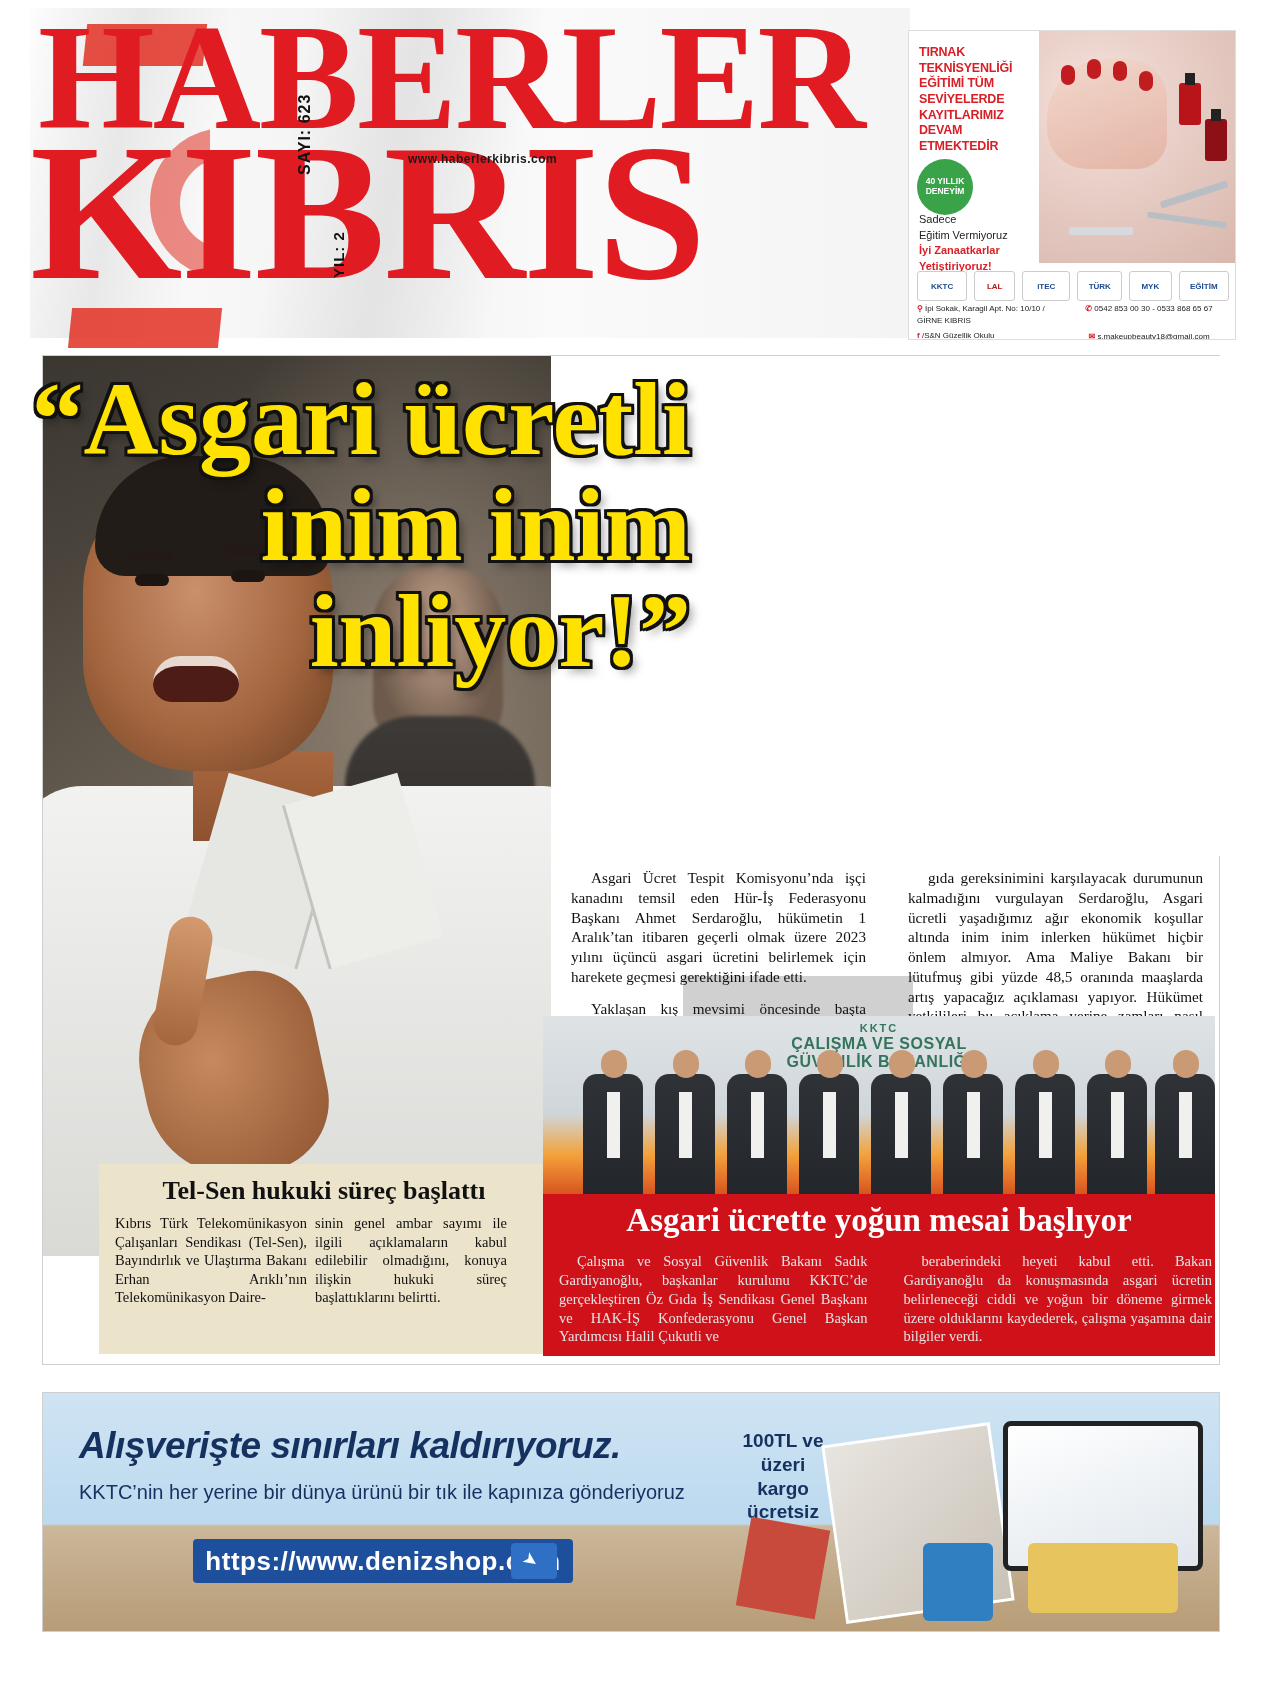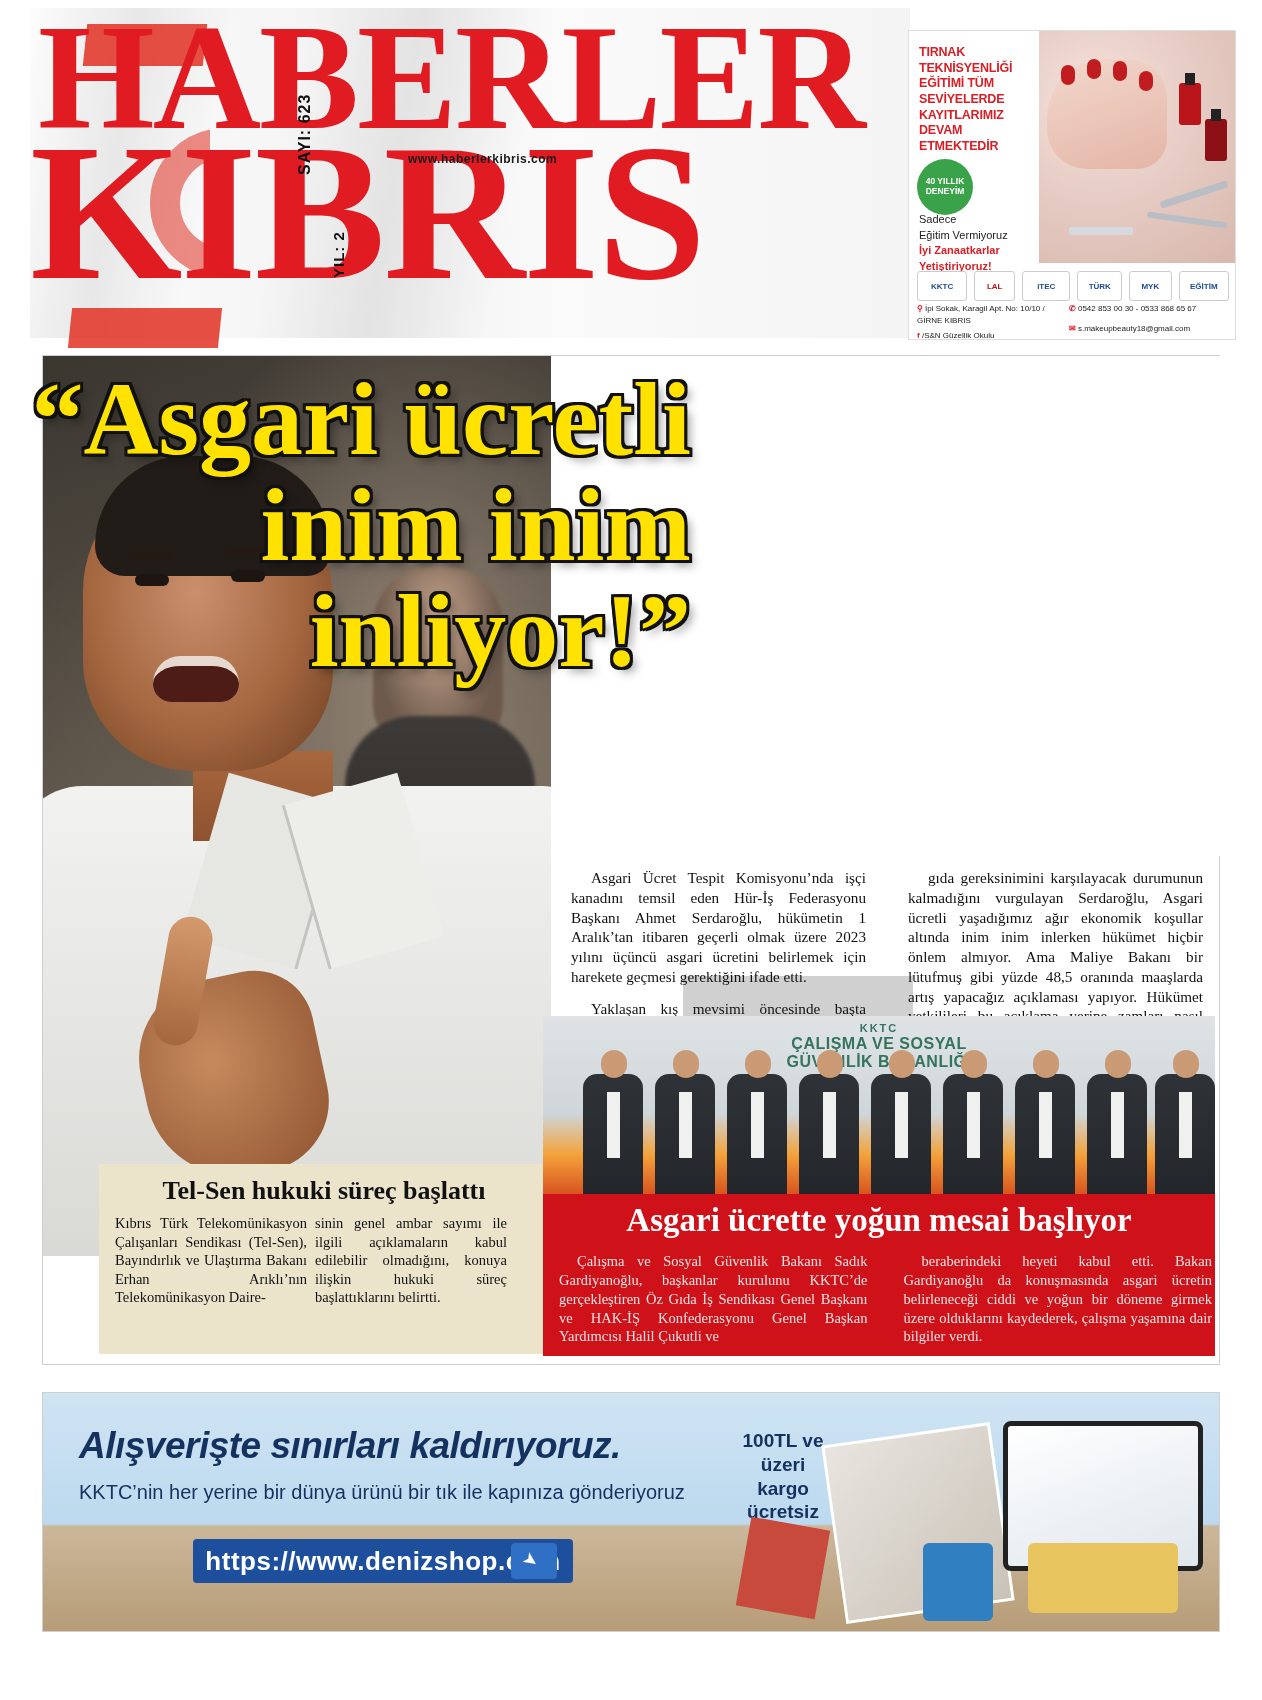--- a/index.html
+++ b/index.html
@@ -106,21 +106,21 @@
   }
   .lg { height:30px; border:1px solid #ccc; border-radius:3px; background:#fff;
         display:flex; align-items:center; justify-content:center;
         font-family:"Liberation Sans", sans-serif; font-size:8px; font-weight:bold; color:#1d4b8f; padding:0 4px; }
   .topad-addr {
     position:absolute; left:8px; top:272px; width:150px;
     font-family:"Liberation Sans", sans-serif; font-size:8px; color:#222; line-height:1.5;
   }
   .topad-contact {
     position:absolute; right:6px; top:272px; width:160px;
-    font-family:"Liberation Sans", sans-serif; font-size:8px; color:#222; line-height:1.5; text-align:left;
+    font-family:"Liberation Sans", sans-serif; font-size:8px; color:#222; line-height:1.5; text-align:center;
   }
   .pin { color:#d81f26; font-weight:bold; }
 
   
   .main {
     position:absolute; left:42px; top:355px; width:1178px; height:1010px;
     background:#fff; border:1px solid #cfcfcf;
   }
   .photo-main {
     position:absolute; left:0; top:0; width:508px; height:900px;
@@ -328,21 +328,21 @@
         <span class="pin">⚲</span>
         <span>İpi Sokak, Karagil Apt. No: 10/10 / GİRNE KIBRIS</span>
         <div style="margin-top:3px;">
           <span class="pin">f</span>
           <span>/S&amp;N Güzellik Okulu</span>
         </div>
       </div>
       <div class="topad-contact">
         <div><span class="pin">✆</span>
           <span>0542 853 00 30 - 0533 868 65 67</span></div>
-        <div style="margin-top:8px;"><span class="pin">✉</span>
+        <div style="margin-top:16px;"><span class="pin">✉</span>
           <span>s.makeupbeauty18@gmail.com</span></div>
       </div>
     </div>
   </div>
 
   <div class="main">
 
     <div class="photo-main">
       <div class="pm-bgblur"></div>
       <div class="pm-woman"></div>

